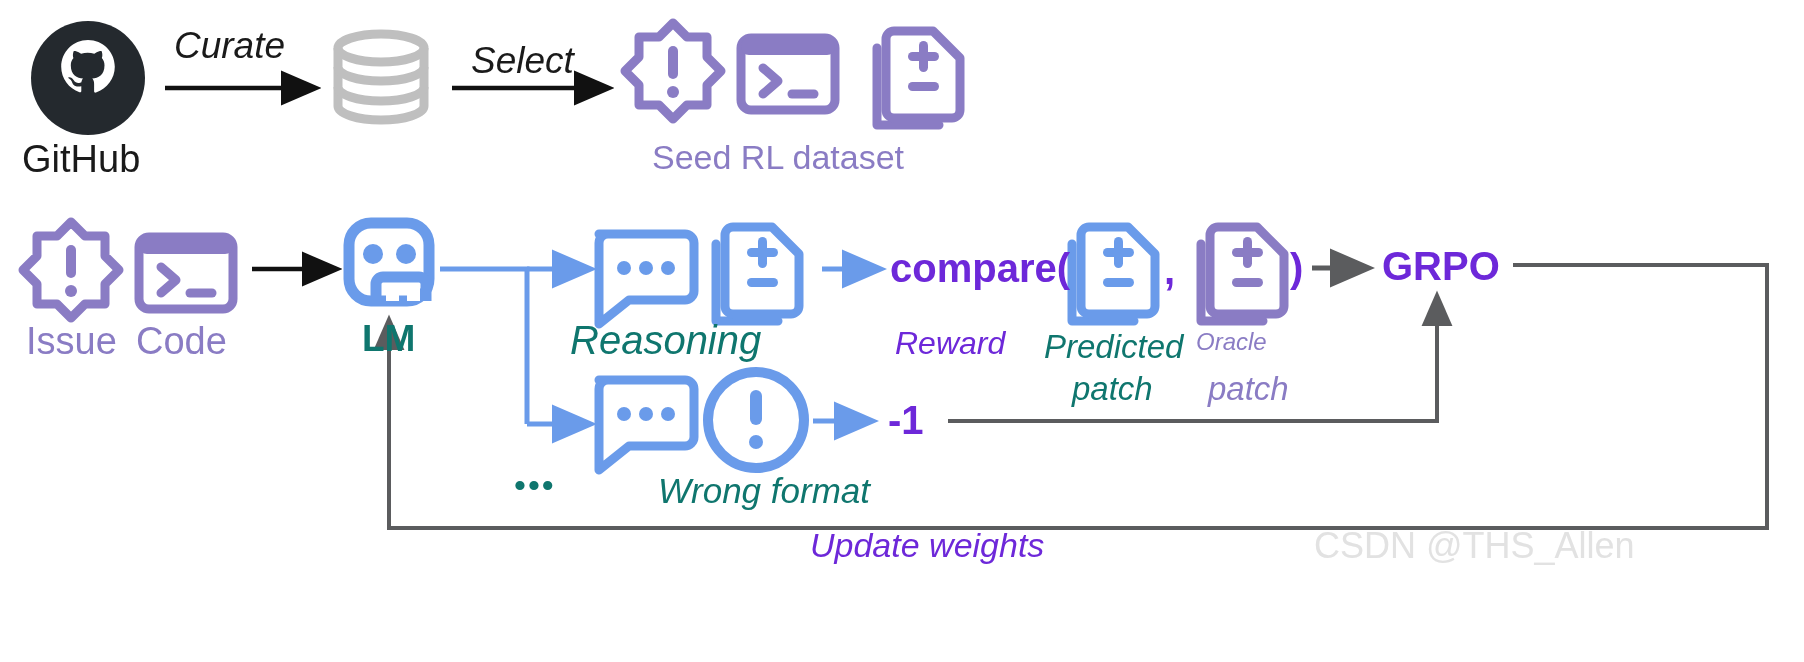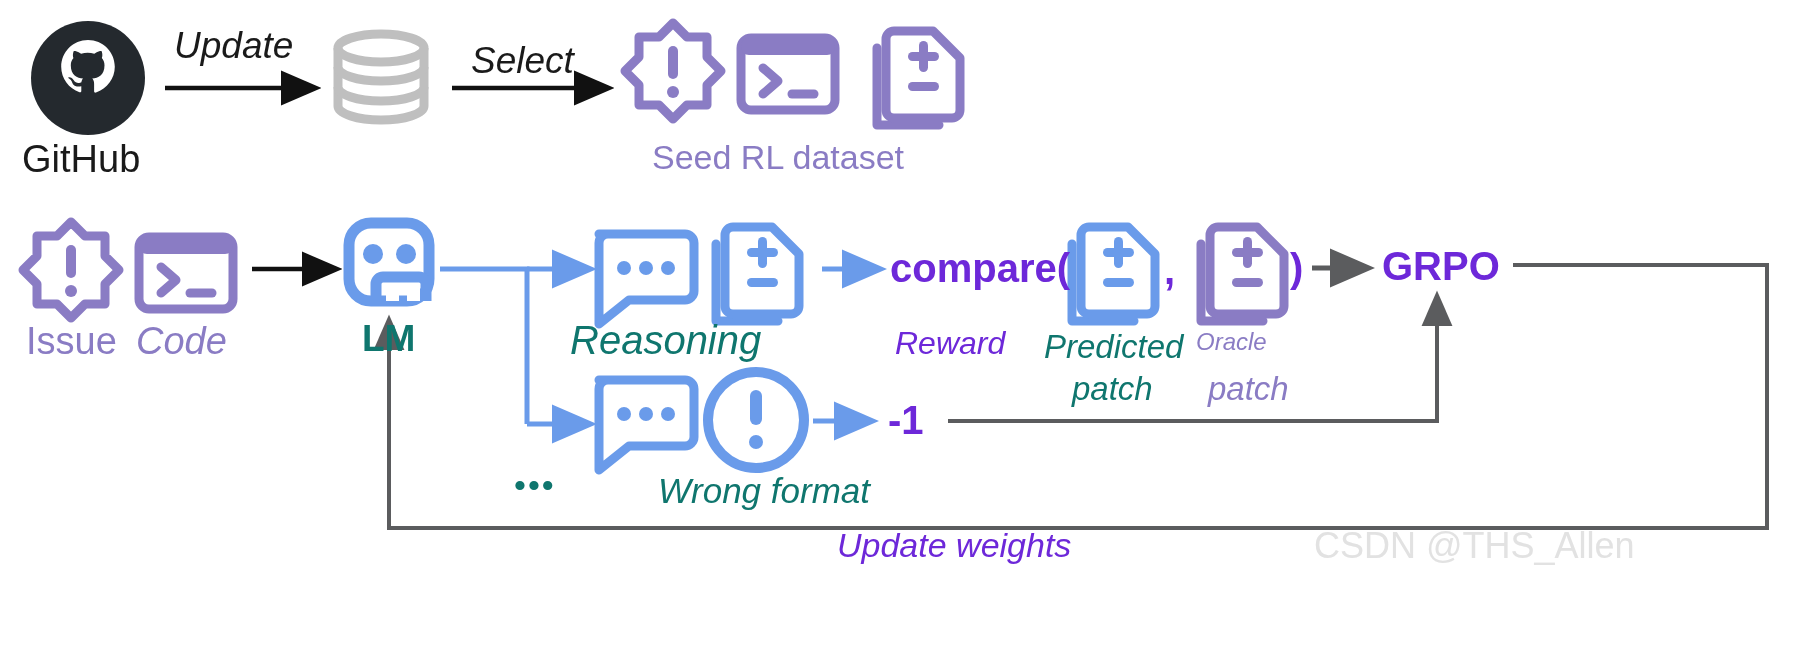--- a/index.html
+++ b/index.html
@@ -152,30 +152,30 @@
 
     <line x1="813" y1="421" x2="872" y2="421" stroke="#6a9bea" stroke-width="5" marker-end="url(#arrBlue)"></line>
 
     <path d="M948 421 H1437 V296" fill="none" stroke="#5b5c5e" stroke-width="4" marker-end="url(#arrGray)"></path>
 
     <path d="M1513 265 H1767 V528 H389 V320" fill="none" stroke="#5b5c5e" stroke-width="4" marker-end="url(#arrGray)"></path>
   </svg>
 
   <div class="lbl black" style="left:22px;top:140px;font-size:38px;">GitHub</div>
 
-  <div class="lbl black ital" style="left:174px;top:27px;font-size:37px;">Update</div>
+  <div class="lbl black ital" style="left:174px;top:27px;font-size:37px;">Curate</div>
 
 
   <div class="lbl black ital" style="left:471px;top:42px;font-size:37px;text-align:center;">Select</div>
 
   <div class="lbl purple" style="left:652px;top:140px;font-size:34px;">Seed RL dataset</div>
 
   <div class="lbl purple" style="left:26px;top:322px;font-size:38px;">Issue</div>
 
-  <div class="lbl purple" style="left:136px;top:322px;font-size:38px;font-style:italic;">Code</div>
+  <div class="lbl purple" style="left:136px;top:322px;font-size:38px;">Code</div>
 
   <div class="lbl blue bold" style="left:362px;top:320px;font-size:37px;">LM</div>
 
   <div class="lbl blue ital" style="left:570px;top:320px;font-size:40px;">Reasoning</div>
 
   <div class="lbl blue" style="left:514px;top:468px;font-size:34px;letter-spacing:2px;">•••</div>
 
   <div class="lbl blue ital" style="left:658px;top:473px;font-size:35px;">Wrong format</div>
 
   <div class="lbl dark bold" style="left:890px;top:248px;font-size:40px;">compare(</div>
@@ -189,17 +189,17 @@
   <div class="lbl blue ital" style="left:1044px;top:330px;font-size:33px;">Predicted</div>
   <div class="lbl blue ital" style="left:1072px;top:372px;font-size:33px;">patch</div>
 
   <div class="lbl purple ital" style="left:1196px;top:330px;font-size:24px;">Oracle</div>
   <div class="lbl purple ital" style="left:1208px;top:372px;font-size:33px;">patch</div>
 
   <div class="lbl dark bold" style="left:888px;top:400px;font-size:40px;">-1</div>
 
   <div class="lbl dark bold" style="left:1382px;top:246px;font-size:40px;">GRPO</div>
 
-  <div class="lbl dark ital" style="left:810px;top:528px;font-size:34px;margin-left:27px;">Update weights</div>
+  <div class="lbl dark ital" style="left:810px;top:528px;font-size:34px;">Update weights</div>
 
   <div class="lbl wm" style="left:1314px;top:528px;font-size:36px;">CSDN @THS_Allen</div>
 
 </div>
 
 </body></html>

